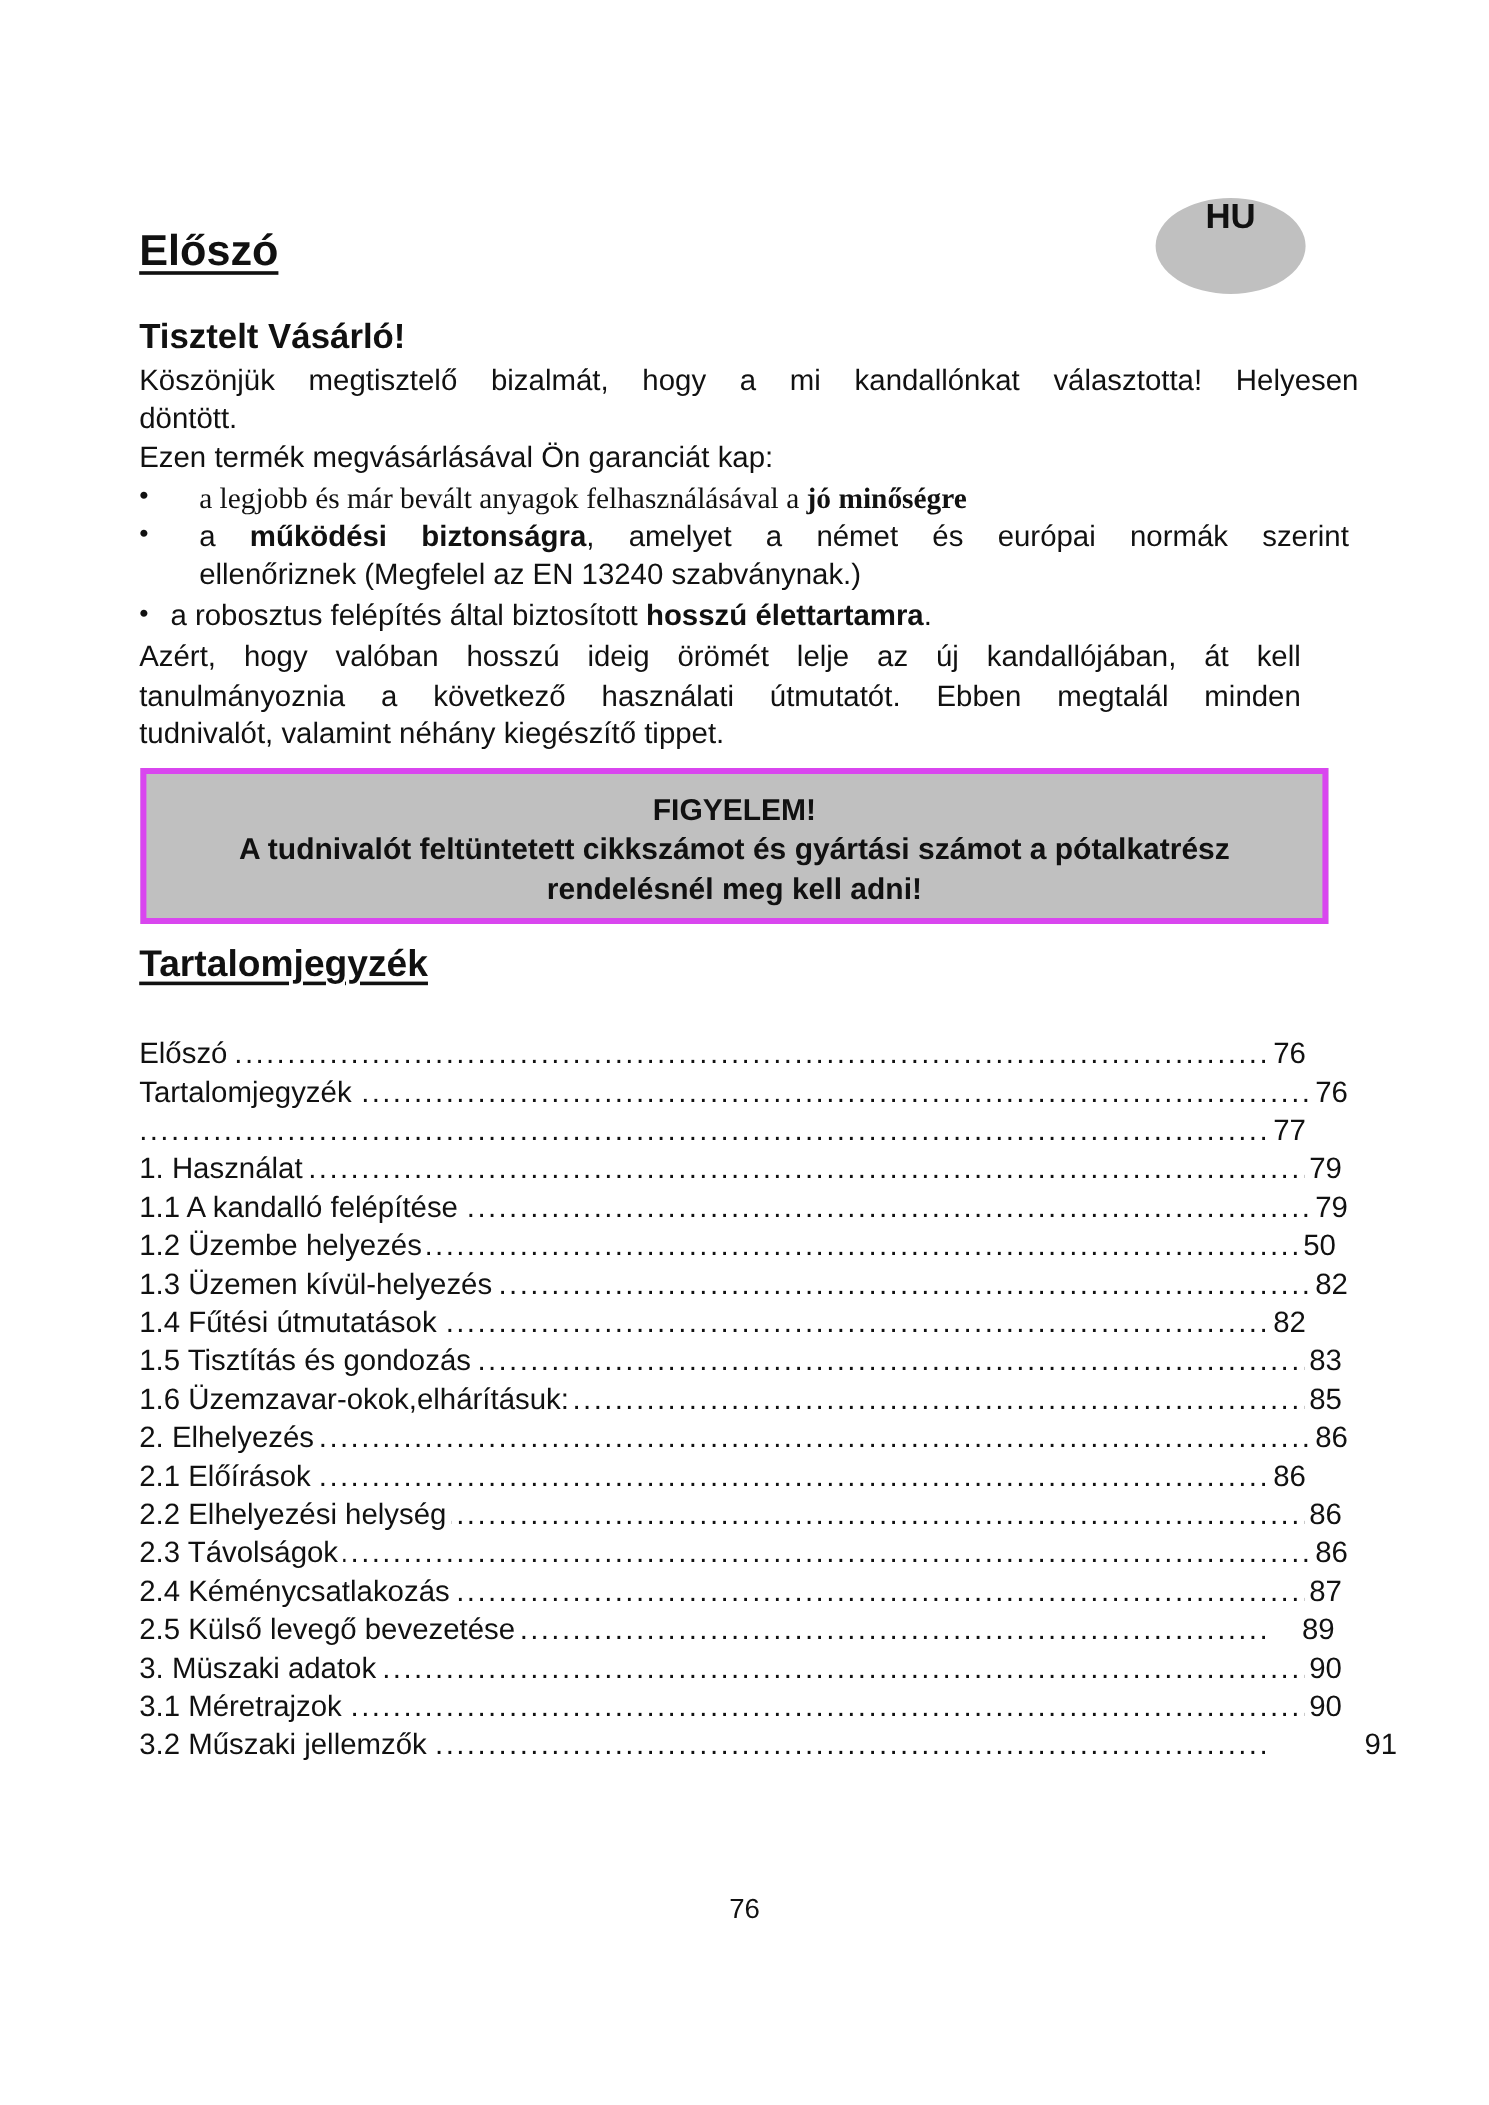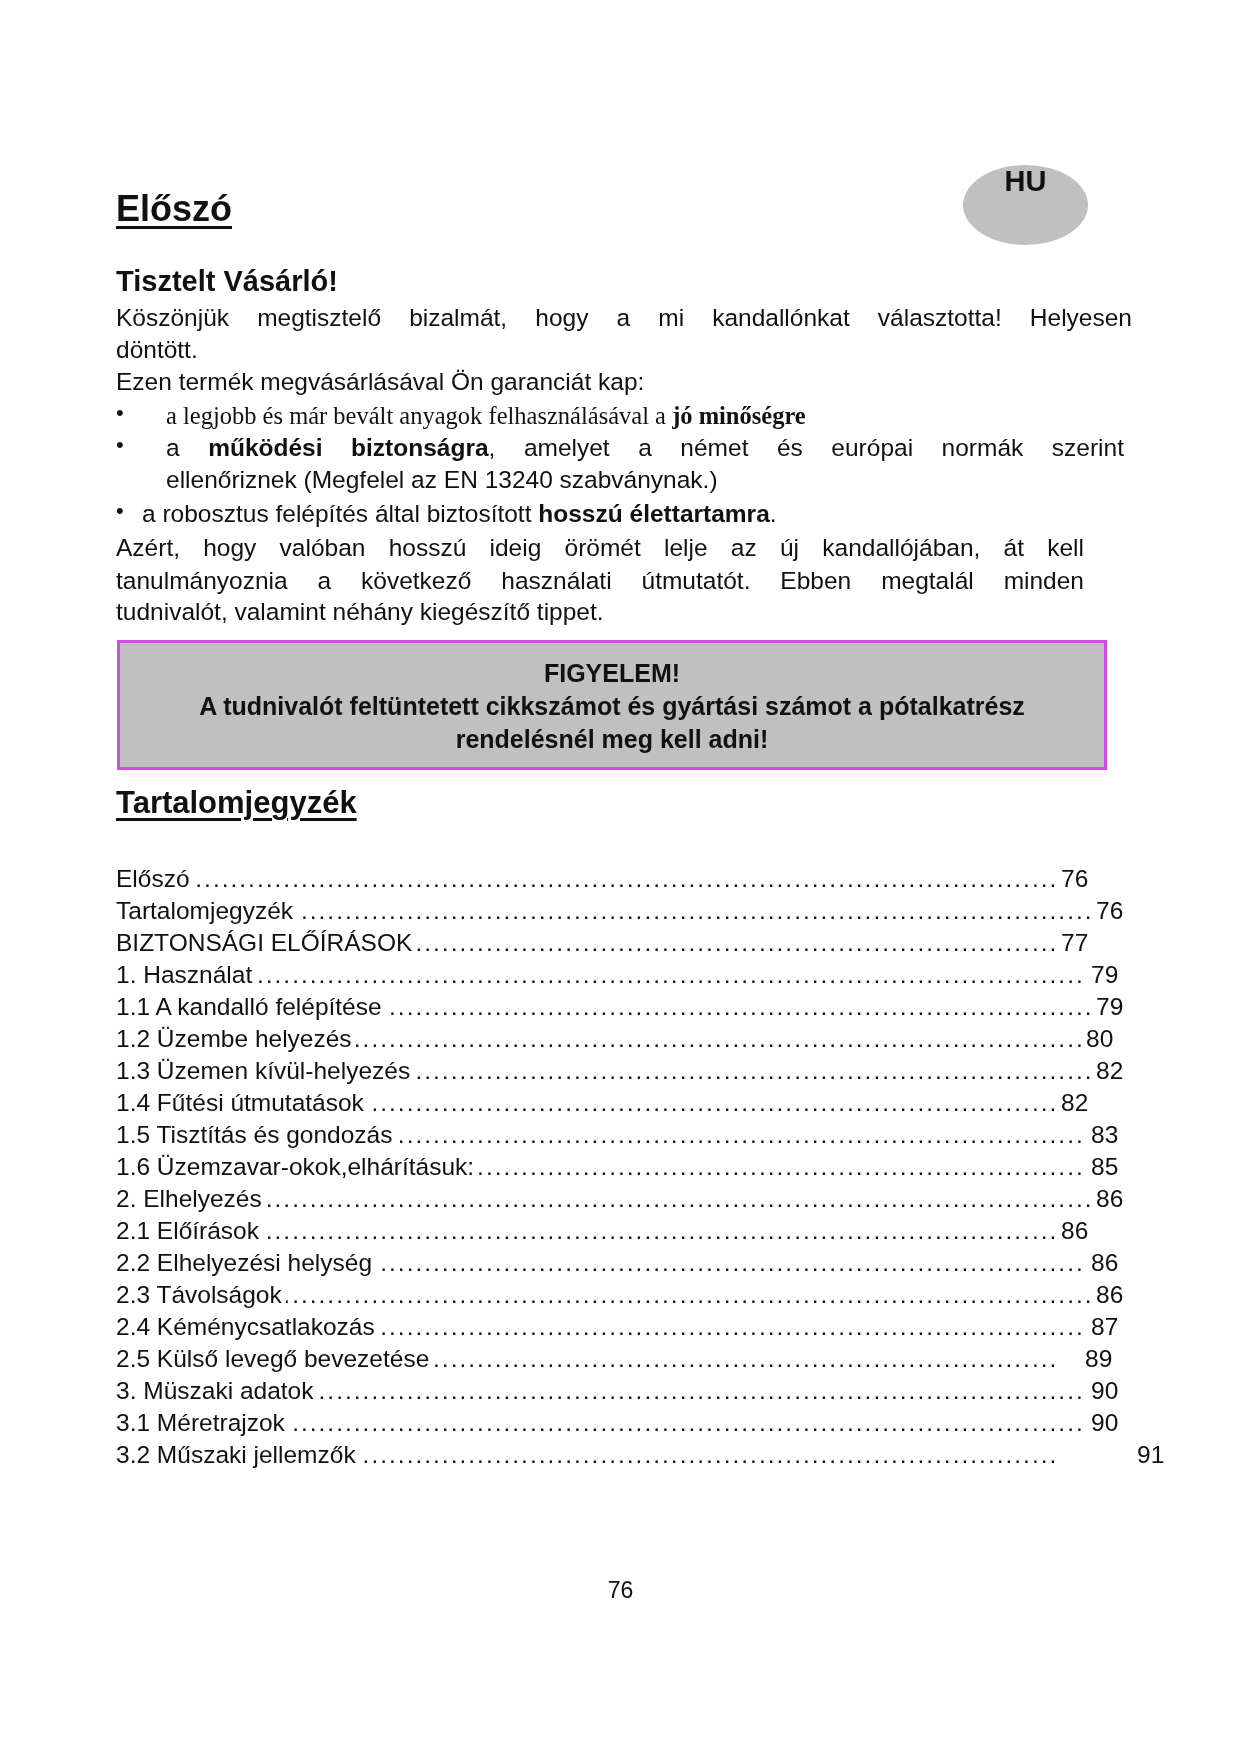--- a/index.html
+++ b/index.html
@@ -10,21 +10,21 @@
         text-decoration: underline; text-decoration-thickness: 3px; text-underline-offset: 5px; }
   .badge { left: 963px; top: 165px; width: 125px; height: 80px; border-radius: 50%;
            background: #c0c0c0; display: flex; align-items: flex-start; justify-content: center;
            font-size: 29px; font-weight: bold; color: #111; }
   .h2 { left: 116px; top: 265px; font-size: 29px; font-weight: bold; }
   .para { left: 116px; width: 1016px; font-size: 24.5px; line-height: 32px; }
   .justify { text-align: justify; text-align-last: justify; }
   .bullet-row { position: absolute; left: 116px; font-size: 24.5px; line-height: 32px; }
   .bullet { position: absolute; left: 116px; font-size: 22px; }
   .warn { left: 117px; top: 640px; width: 990px; height: 130px; background: #c0c0c0;
-          border: 3px solid #d946ef; text-align: center; font-weight: bold; font-size: 25px;
+          border: 5px solid #d946ef; text-align: center; font-weight: bold; font-size: 25px;
           line-height: 33px; box-sizing: border-box; padding-top: 14px; }
   .h1b { left: 116px; top: 785px; font-size: 31px; font-weight: bold;
          text-decoration: underline; text-decoration-thickness: 3px; text-underline-offset: 5px; }
   .toc { left: 116px; top: 863px; width: 1000px; }
   .toc-row { position: relative; height: 32px; font-size: 24.5px; line-height: 32px; white-space: nowrap; }
   .toc-row .t { position: absolute; left: 0; background: #fff; padding-right: 4px; z-index: 2; }
   .toc-row .dots { position: absolute; left: 0; overflow: hidden; z-index: 1; letter-spacing: 2px; }
   .toc-row .p { position: absolute; background: #fff; padding-left: 3px; z-index: 2; }
   .pagenum { left: 0; width: 1241px; top: 1577px; text-align: center; font-size: 23px; }
   b { font-weight: bold; }
@@ -77,37 +77,36 @@
       <span class="t">Előszó</span>
       <span class="p" style="left: 942px;">76</span>
     </div>
     <div class="toc-row">
       <span class="dots" style="width: 976px;">............................................................................................................................................................................................................................................................................................................</span>
       <span class="t">Tartalomjegyzék</span>
       <span class="p" style="left: 977px;">76</span>
     </div>
     <div class="toc-row">
       <span class="dots" style="width: 941px;">............................................................................................................................................................................................................................................................................................................</span>
-      <span class="t">BIZTONSÁGI ELŐÍRÁSOK</span>
       <span class="p" style="left: 942px;">77</span>
     </div>
     <div class="toc-row">
       <span class="dots" style="width: 971px;">............................................................................................................................................................................................................................................................................................................</span>
       <span class="t">1. Használat</span>
       <span class="p" style="left: 972px;">79</span>
     </div>
     <div class="toc-row">
       <span class="dots" style="width: 976px;">............................................................................................................................................................................................................................................................................................................</span>
       <span class="t">1.1 A kandalló felépítése</span>
       <span class="p" style="left: 977px;">79</span>
     </div>
     <div class="toc-row">
       <span class="dots" style="width: 966px;">............................................................................................................................................................................................................................................................................................................</span>
       <span class="t">1.2 Üzembe helyezés</span>
-      <span class="p" style="left: 967px;">80</span>
+      <span class="p" style="left: 967px;">50</span>
     </div>
     <div class="toc-row">
       <span class="dots" style="width: 976px;">............................................................................................................................................................................................................................................................................................................</span>
       <span class="t">1.3 Üzemen kívül-helyezés</span>
       <span class="p" style="left: 977px;">82</span>
     </div>
     <div class="toc-row">
       <span class="dots" style="width: 941px;">............................................................................................................................................................................................................................................................................................................</span>
       <span class="t">1.4 Fűtési útmutatások</span>
       <span class="p" style="left: 942px;">82</span>

